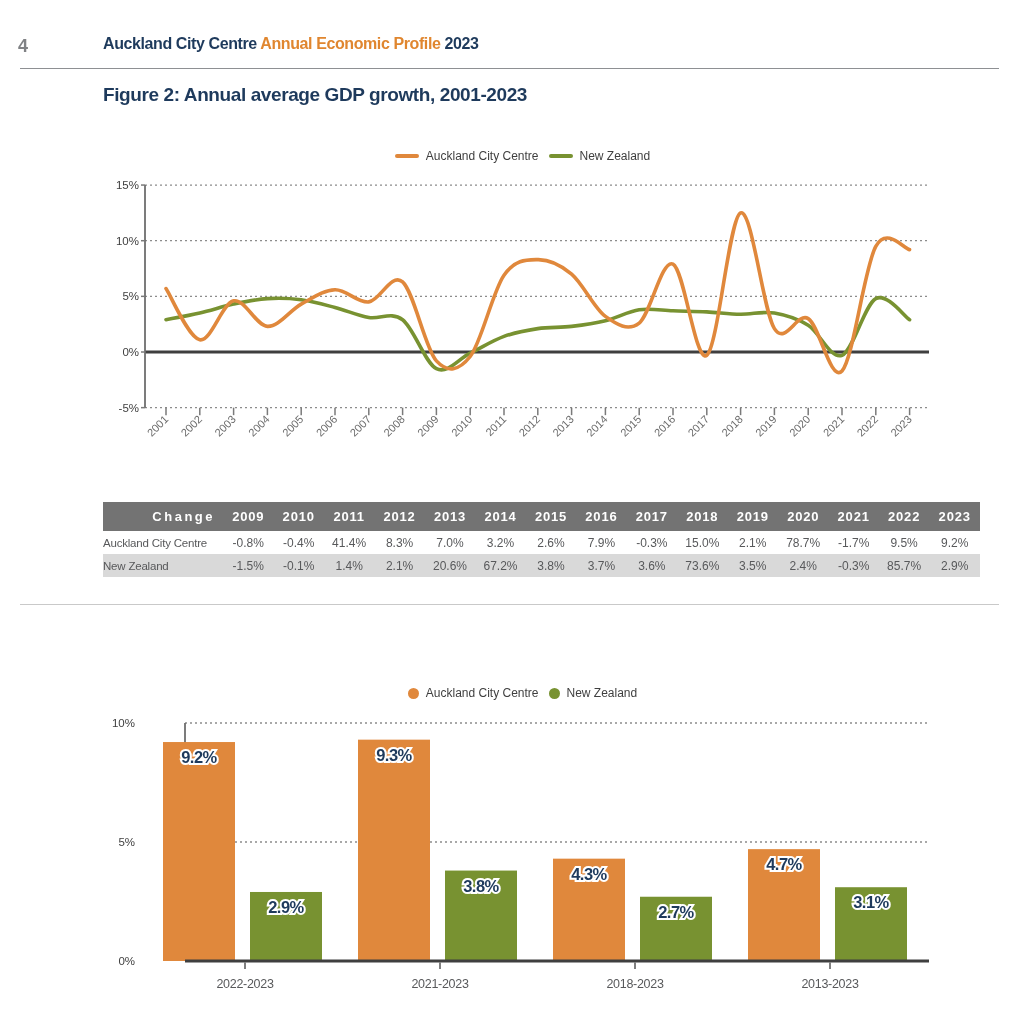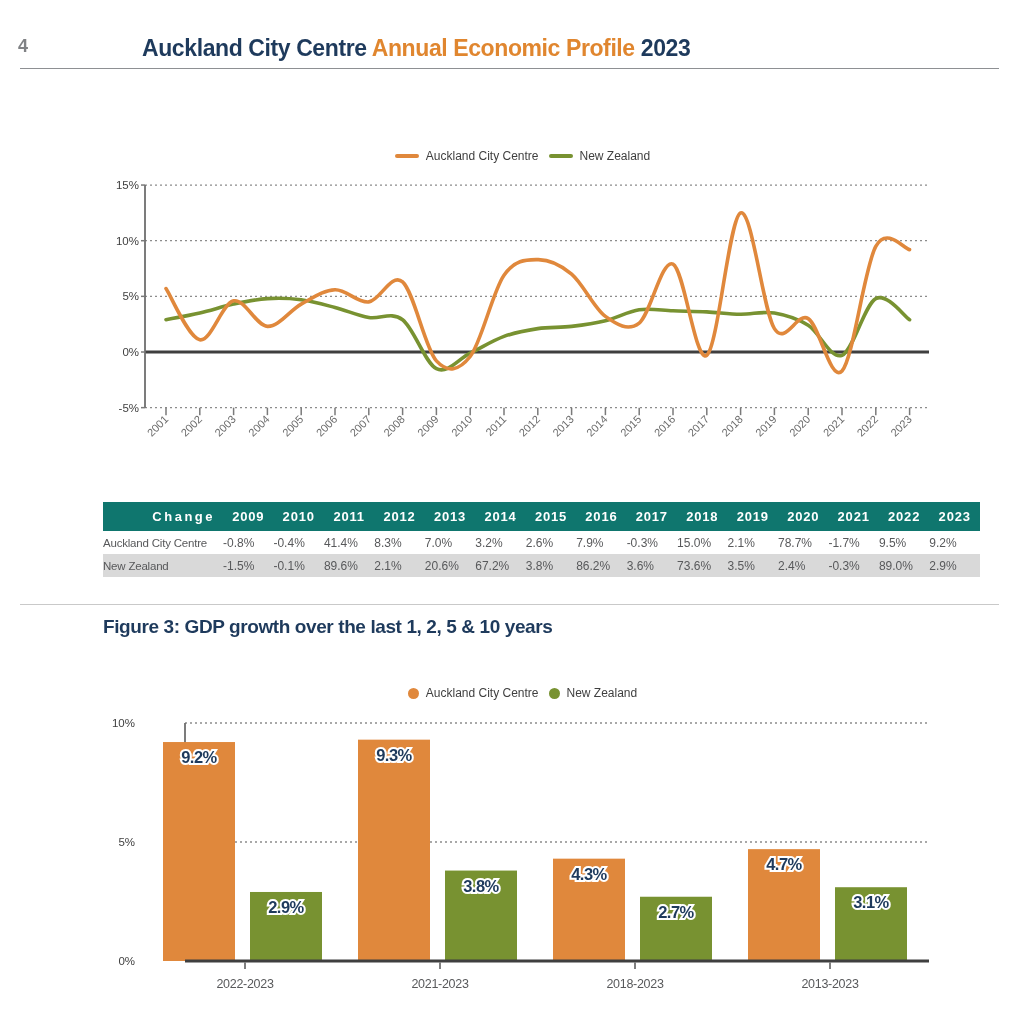--- a/index.html
+++ b/index.html
@@ -1,58 +1,59 @@
 <!DOCTYPE html>
 <html><head>
 <meta charset="utf-8">
 <style>
   html,body{margin:0;padding:0;background:#fff;}
   .page{position:relative;width:1019px;height:1024px;background:#ffffff;overflow:hidden;
         font-family:"Liberation Sans",sans-serif;}
   .abs{position:absolute;}
   .page-num{left:18px;top:36px;font-size:18px;font-weight:bold;color:#808285;letter-spacing:-0.3px;}
-  .doc-title{left:103px;top:35px;font-size:23px;font-weight:bold;letter-spacing:-0.4px;white-space:nowrap;margin-left:39px;}
+  .doc-title{left:103px;top:35px;font-size:16px;font-weight:bold;letter-spacing:-0.4px;white-space:nowrap;}
   .t-navy{color:#1E3A5C;} .t-orange{color:#E0862F;}
   .rule{height:0;border-top:1.5px solid #8E9093;left:20px;width:979px;}
   .rule-header{top:68px;}
   .rule-mid{top:604px;border-top-color:#C9C9C9;}
   .fig-title{left:103px;font-size:19px;font-weight:bold;color:#1E3A5C;letter-spacing:-0.4px;white-space:nowrap;}
   #fig2-title{top:84px;} #fig3-title{top:616px;}
   .legend{left:100px;width:845px;display:flex;justify-content:center;align-items:center;gap:10px;
           font-size:12px;color:#3F3F3F;}
   #fig2-legend{top:149px;} #fig3-legend{top:686px;}
   .legend-item{display:flex;align-items:center;gap:7px;white-space:nowrap;}
   .swatch-line{display:inline-block;width:24px;height:3.5px;border-radius:2px;}
   .swatch-dot{display:inline-block;width:11px;height:11px;border-radius:50%;}
   #table-wrap{left:103px;top:502px;}
   table.gdp{border-collapse:collapse;table-layout:fixed;width:877px;color:#58595B;font-size:12px;}
-  table.gdp th{background:#0f766e;color:#ffffff;font-weight:bold;font-size:13px;height:29px;
+  table.gdp th{background:#737373;color:#ffffff;font-weight:bold;font-size:13px;height:29px;
                text-align:center;letter-spacing:0.8px;padding:0;}
   table.gdp th.col0{width:112px;text-align:right;letter-spacing:2.5px;padding-right:8px;}
-  table.gdp td{height:23px;padding:0;}
+  table.gdp td{height:23px;text-align:center;padding:0;}
   table.gdp td.col0{text-align:left;font-size:11.5px;white-space:nowrap;letter-spacing:-0.2px;}
   table.gdp tbody tr.alt{background:#D9D9D9;}
   svg{display:block;}
   svg text{font-family:"Liberation Sans",sans-serif;}
 </style>
 </head>
 <body>
 
 <div class="page">
 
   <div class="abs page-num">4</div>
 
   <div class="abs doc-title">
     <span class="t-navy">Auckland City Centre</span>
     <span class="t-orange">Annual Economic Profile</span>
     <span class="t-navy">2023</span>
   </div>
 
   <div class="abs rule rule-header"></div>
 
+  <div id="fig2-title" class="abs fig-title">Figure 2: Annual average GDP growth, 2001-2023</div>
 
   <div id="fig2-legend" class="abs legend">
     <span class="legend-item">
       <span class="swatch-line" style="background: rgb(224, 136, 60);"></span>
       <span>Auckland City Centre</span>
     </span>
     <span class="legend-item">
       <span class="swatch-line" style="background: rgb(120, 146, 49);"></span>
       <span>New Zealand</span>
     </span>
@@ -171,41 +172,40 @@
             <td>2.1%</td>
             <td>78.7%</td>
             <td>-1.7%</td>
             <td>9.5%</td>
             <td>9.2%</td>
           </tr>
           <tr class="alt">
             <td class="col0">New Zealand</td>
             <td>-1.5%</td>
             <td>-0.1%</td>
-            <td>89.6%</td>
+            <td>1.4%</td>
             <td>2.1%</td>
             <td>20.6%</td>
             <td>67.2%</td>
             <td>3.8%</td>
-            <td>86.2%</td>
+            <td>3.7%</td>
             <td>3.6%</td>
             <td>73.6%</td>
             <td>3.5%</td>
             <td>2.4%</td>
             <td>-0.3%</td>
-            <td>89.0%</td>
+            <td>85.7%</td>
             <td>2.9%</td>
           </tr>
         </tbody>
       </table>
   </div>
 
   <div class="abs rule rule-mid"></div>
 
-  <div id="fig3-title" class="abs fig-title">Figure 3: GDP growth over the last 1, 2, 5 &amp; 10 years</div>
 
   <div id="fig3-legend" class="abs legend">
     <span class="legend-item">
       <span class="swatch-dot" style="background: rgb(224, 136, 60);"></span>
       <span>Auckland City Centre</span>
     </span>
     <span class="legend-item">
       <span class="swatch-dot" style="background: rgb(120, 146, 49);"></span>
       <span>New Zealand</span>
     </span>

